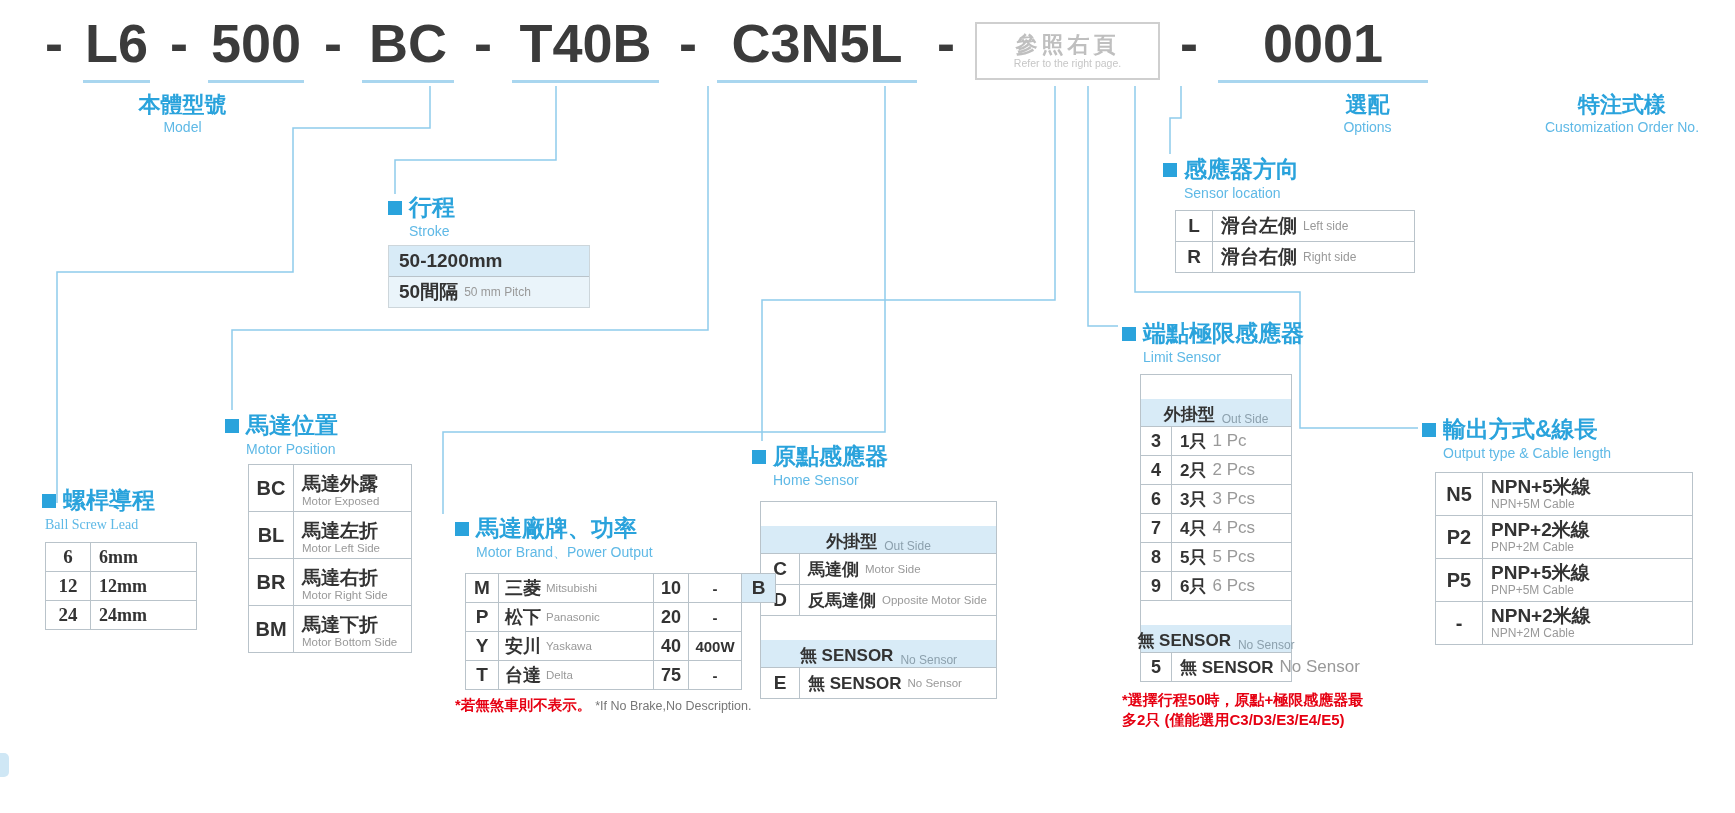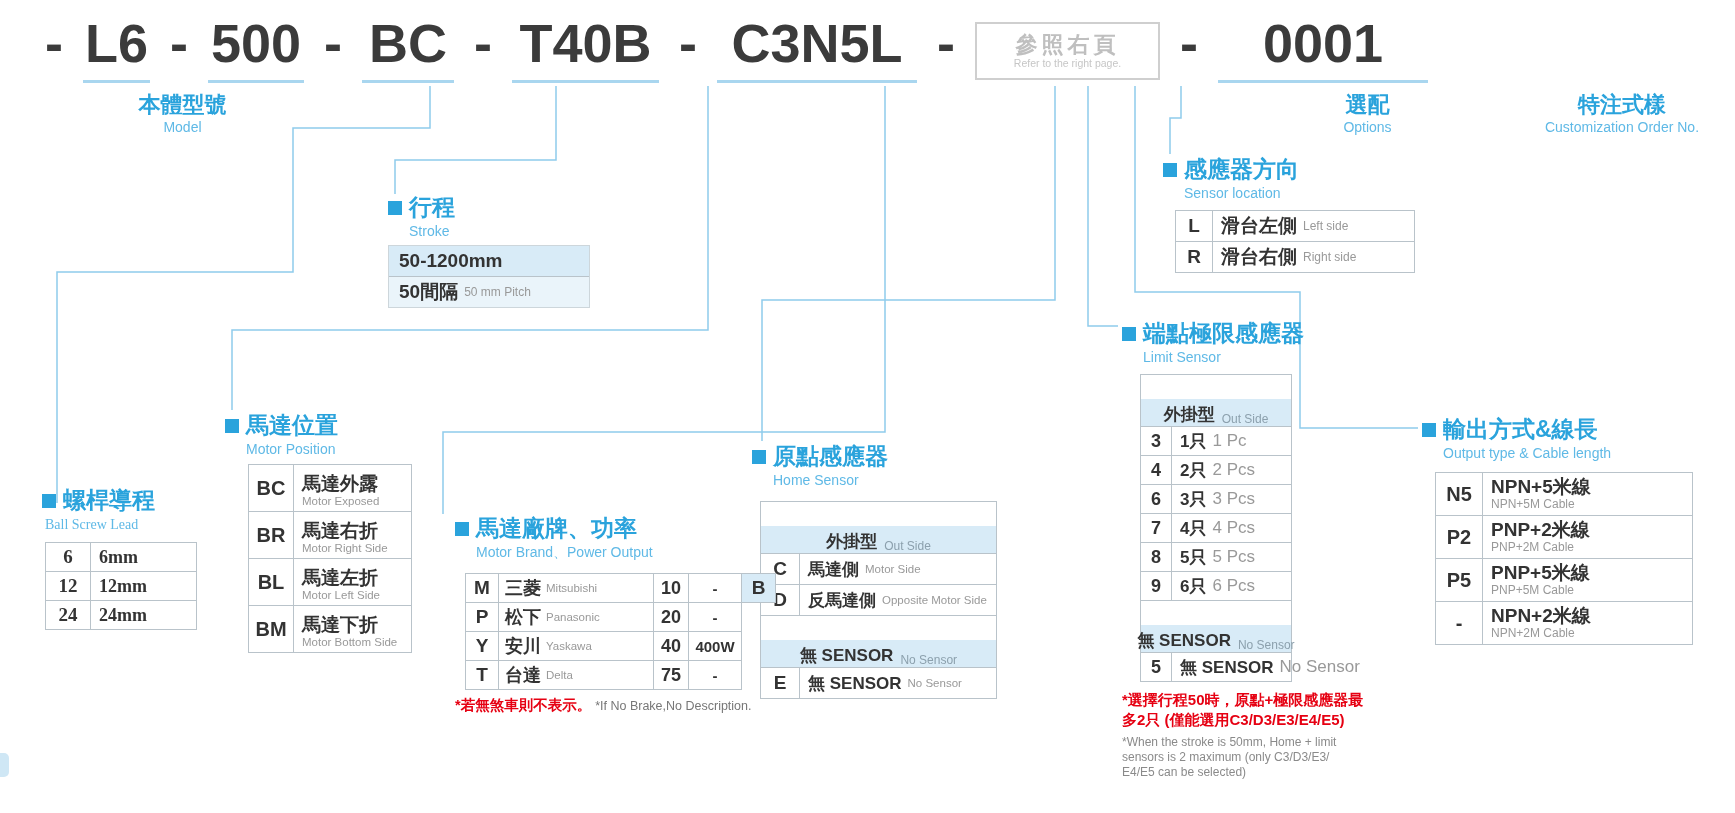--- a/index.html
+++ b/index.html
@@ -270,25 +270,20 @@
         <div class="cval">
             <span class="zh">無 SENSOR</span>
             <span class="en">No Sensor</span>
           </div>
       </div>
     </div>
     <div class="ls-note-red">
       <div>*選擇行程50時，原點+極限感應器最</div>
       <div>多2只 (僅能選用C3/D3/E3/E4/E5)</div>
     </div>
-    <div class="ls-note-gray">
-      <div>*When the stroke is 50mm, Home + limit</div>
-      <div>sensors is 2 maximum (only C3/D3/E3/</div>
-      <div>E4/E5 can be selected)</div>
-    </div>
   </div>
 
   <div class="section" style="left:1422px;top:416px;">
     <div class="sec-title">
       <span class="bullet"></span>
       <span>輸出方式&amp;線長</span>
     </div>
     <div class="sec-sub">Output type &amp; Cable length</div>
     <div class="tbl out-tbl">
       <div class="trow">
@@ -420,34 +415,34 @@
     <div class="sec-sub">Motor Position</div>
     <div class="tbl mp-tbl">
       <div class="trow">
         <div class="ccode">BC</div>
         <div class="cstack">
           <span class="zh">馬達外露</span>
           <span class="en">Motor Exposed</span>
         </div>
       </div>
       <div class="trow">
+        <div class="ccode">BL</div>
+        <div class="cstack">
+          <span class="zh">馬達左折</span>
+          <span class="en">Motor Left Side</span>
+        </div>
+      </div>
+      <div class="trow">
         <div class="ccode">BR</div>
         <div class="cstack">
           <span class="zh">馬達右折</span>
           <span class="en">Motor Right Side</span>
         </div>
       </div>
       <div class="trow">
-        <div class="ccode">BL</div>
-        <div class="cstack">
-          <span class="zh">馬達左折</span>
-          <span class="en">Motor Left Side</span>
-        </div>
-      </div>
-      <div class="trow">
         <div class="ccode">BM</div>
         <div class="cstack">
           <span class="zh">馬達下折</span>
           <span class="en">Motor Bottom Side</span>
         </div>
       </div>
     </div>
   </div>
 
   <div class="section" style="left:42px;top:487px;font-family:Liberation Serif, serif;">

